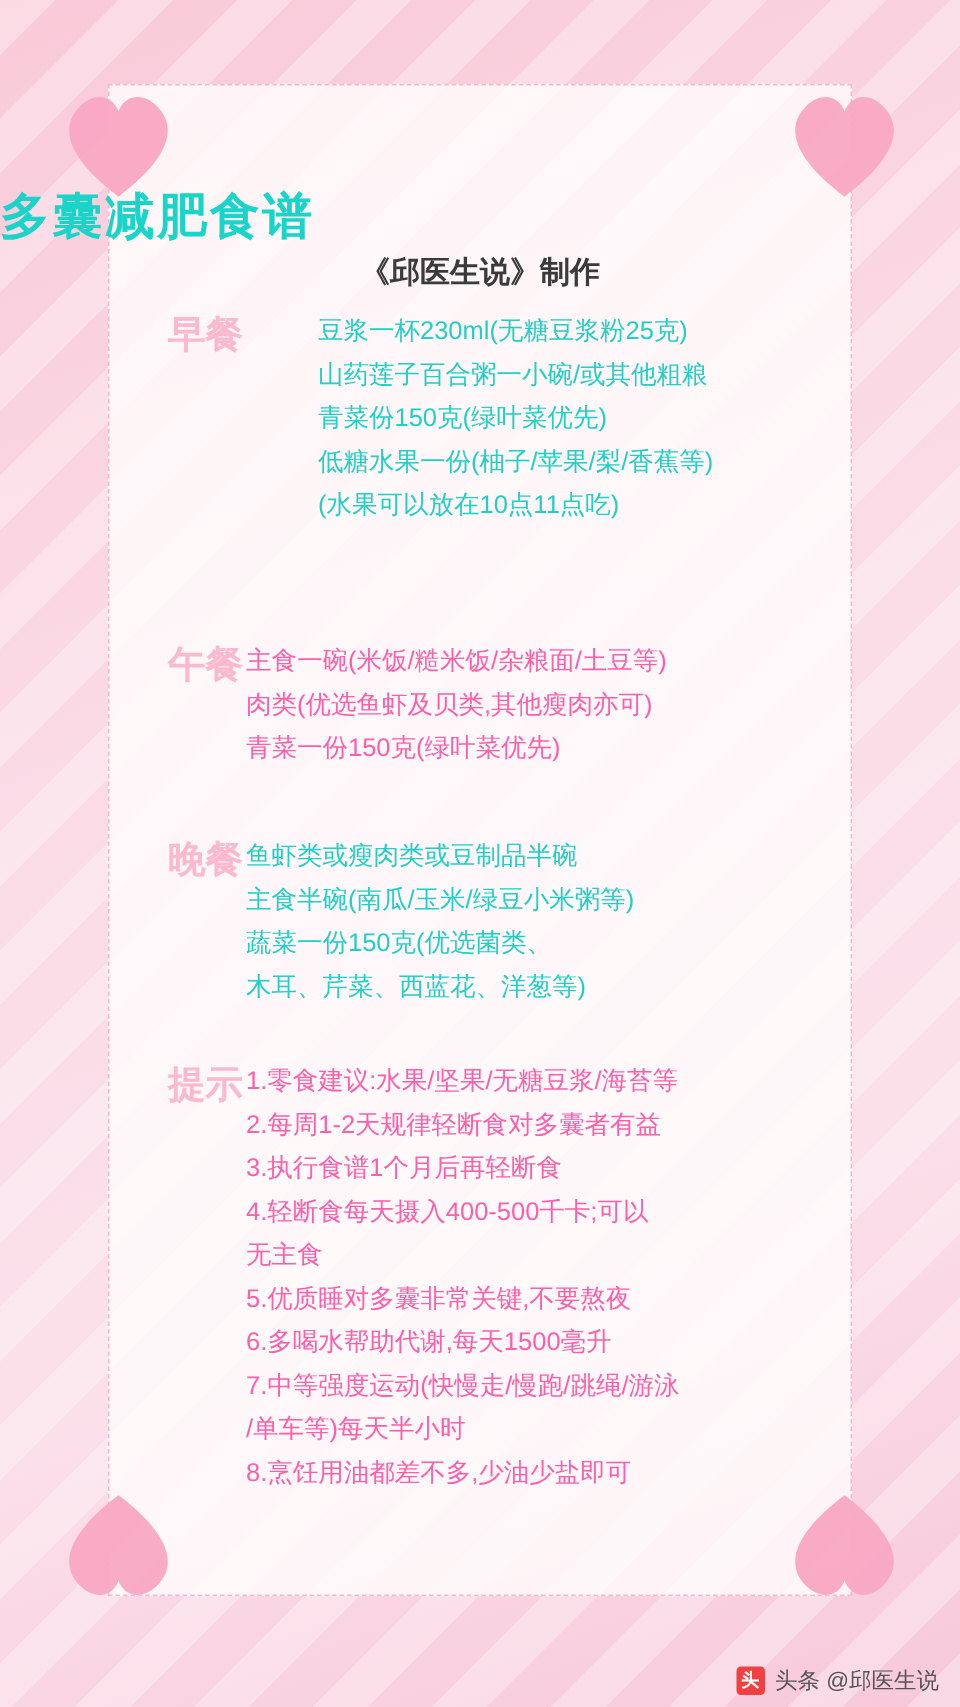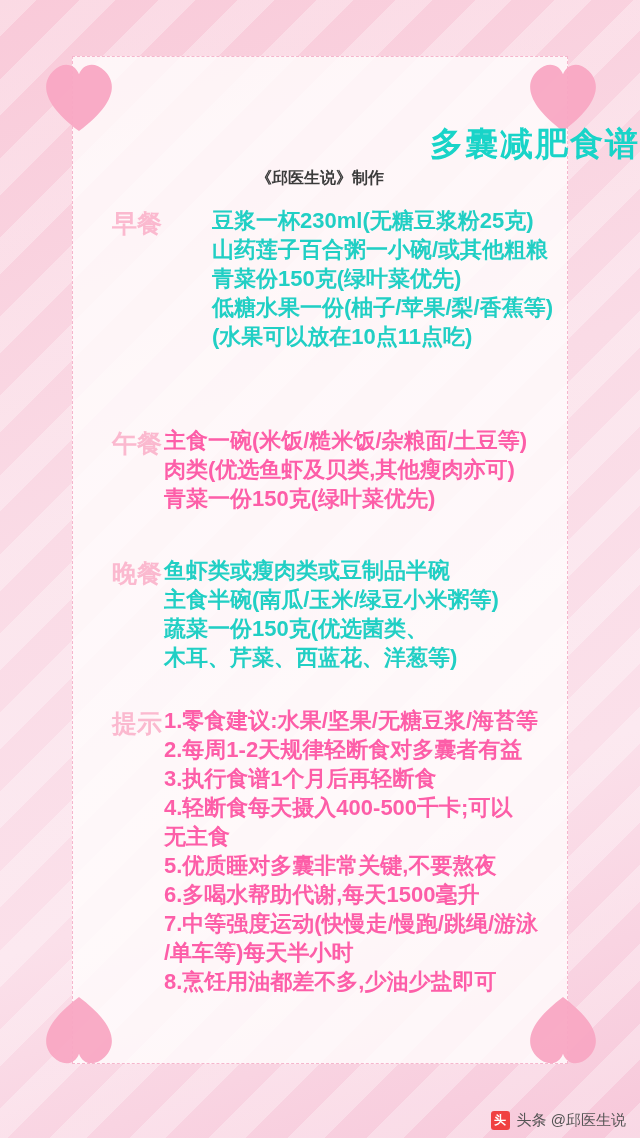--- a/index.html
+++ b/index.html
@@ -49,32 +49,32 @@
   .heart svg { width: 100%; height: 100%; display: block; }
   .heart-tl { left: 36px;  top: 52px; }
   .heart-tr { left: 520px; top: 52px; transform: scaleX(-1); }
   .heart-bl { left: 36px;  top: 990px; transform: scaleY(-1); }
   .heart-br { left: 520px; top: 990px; transform: scale(-1,-1); }
 
   .title {
     position: absolute;
     left: 0; right: 0;
     top: 122px;
-    text-align: right;
+    text-align: left;
     font-size: 33px;
     font-weight: bold;
     color: #19d4c8;
     letter-spacing: 2px;
   }
   .subtitle {
     position: absolute;
     left: 0; right: 0;
     top: 168px;
     text-align: center;
-    font-size: 16px;
+    font-size: 20px;
     color: #3b3b3b;
     font-weight: bold;
   }
 
   .section {
     position: absolute;
     display: flex;
     align-items: flex-start;
   }
   .sec-label {
@@ -85,24 +85,24 @@
     color: #fbb9cf;
     line-height: 30px;
     text-align: center;
     letter-spacing: 0px;
     padding-top: 2px;
   }
   .sec-lines {
     flex: 1;
   }
   .line {
-    font-size: 22px;
+    font-size: 17px;
     line-height: 29px;
     white-space: nowrap;
-    font-weight: bold;
+    font-weight: normal;
   }
   .c-breakfast .line { color: #21cfc4; }
   .c-lunch .line     { color: #fd5ea8; }
   .c-dinner .line    { color: #21cfc4; }
   .c-tips .line      { color: #fd5ea8; }
 
   .sec-breakfast { left: 110px; top: 206px; width: 420px; gap: 48px; }
   .sec-lunch     { left: 110px; top: 426px; width: 420px; }
   .sec-dinner    { left: 110px; top: 556px; width: 420px; }
   .sec-tips      { left: 110px; top: 706px; width: 420px; }

